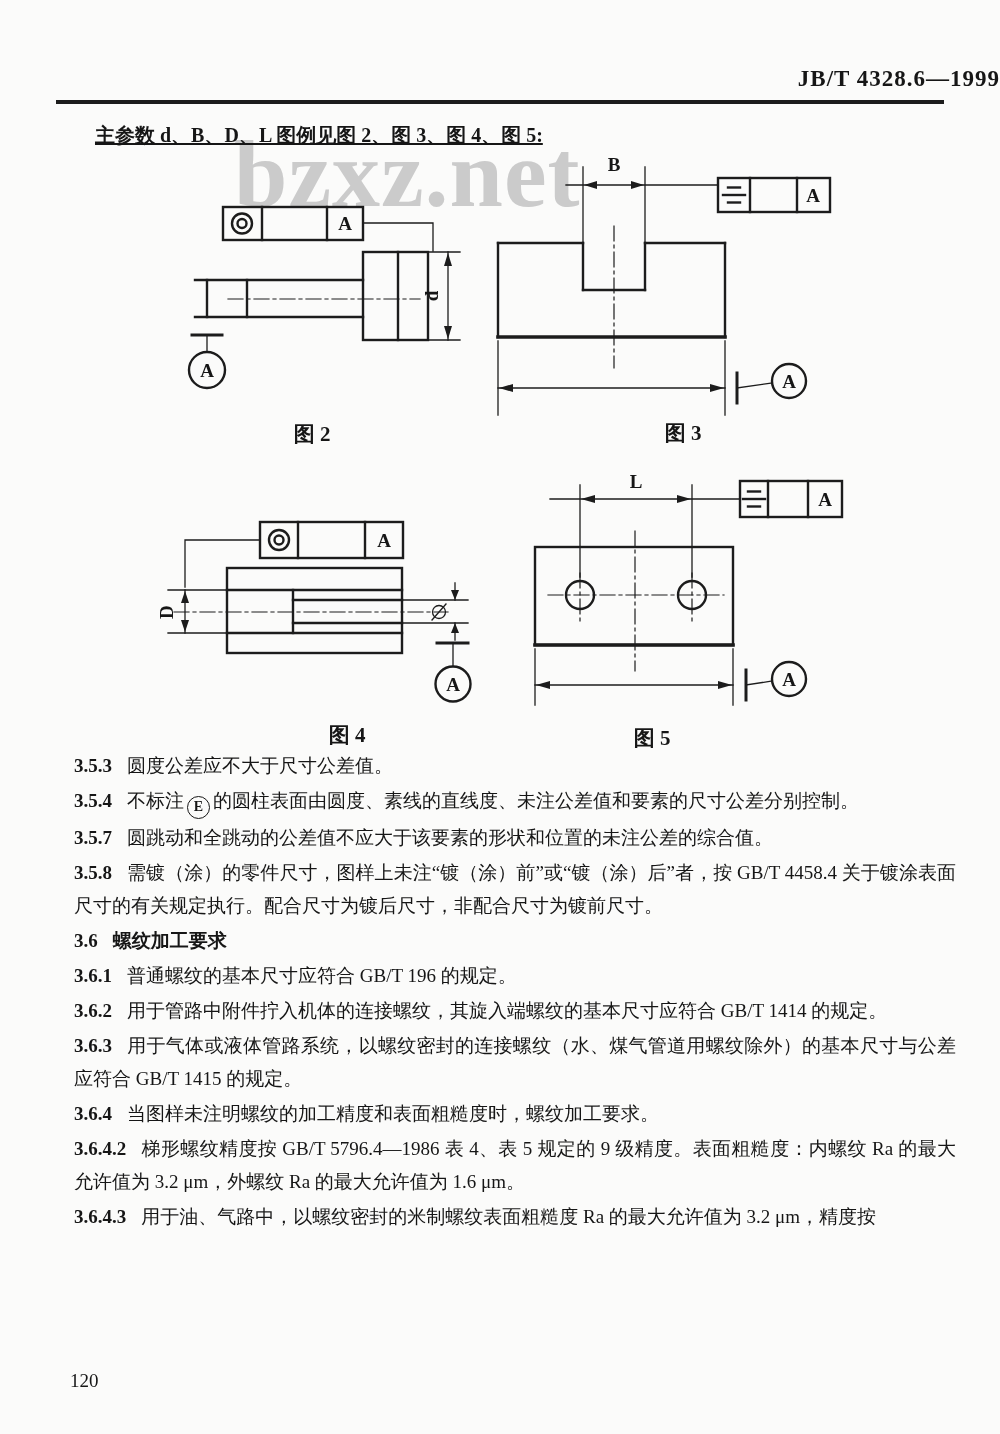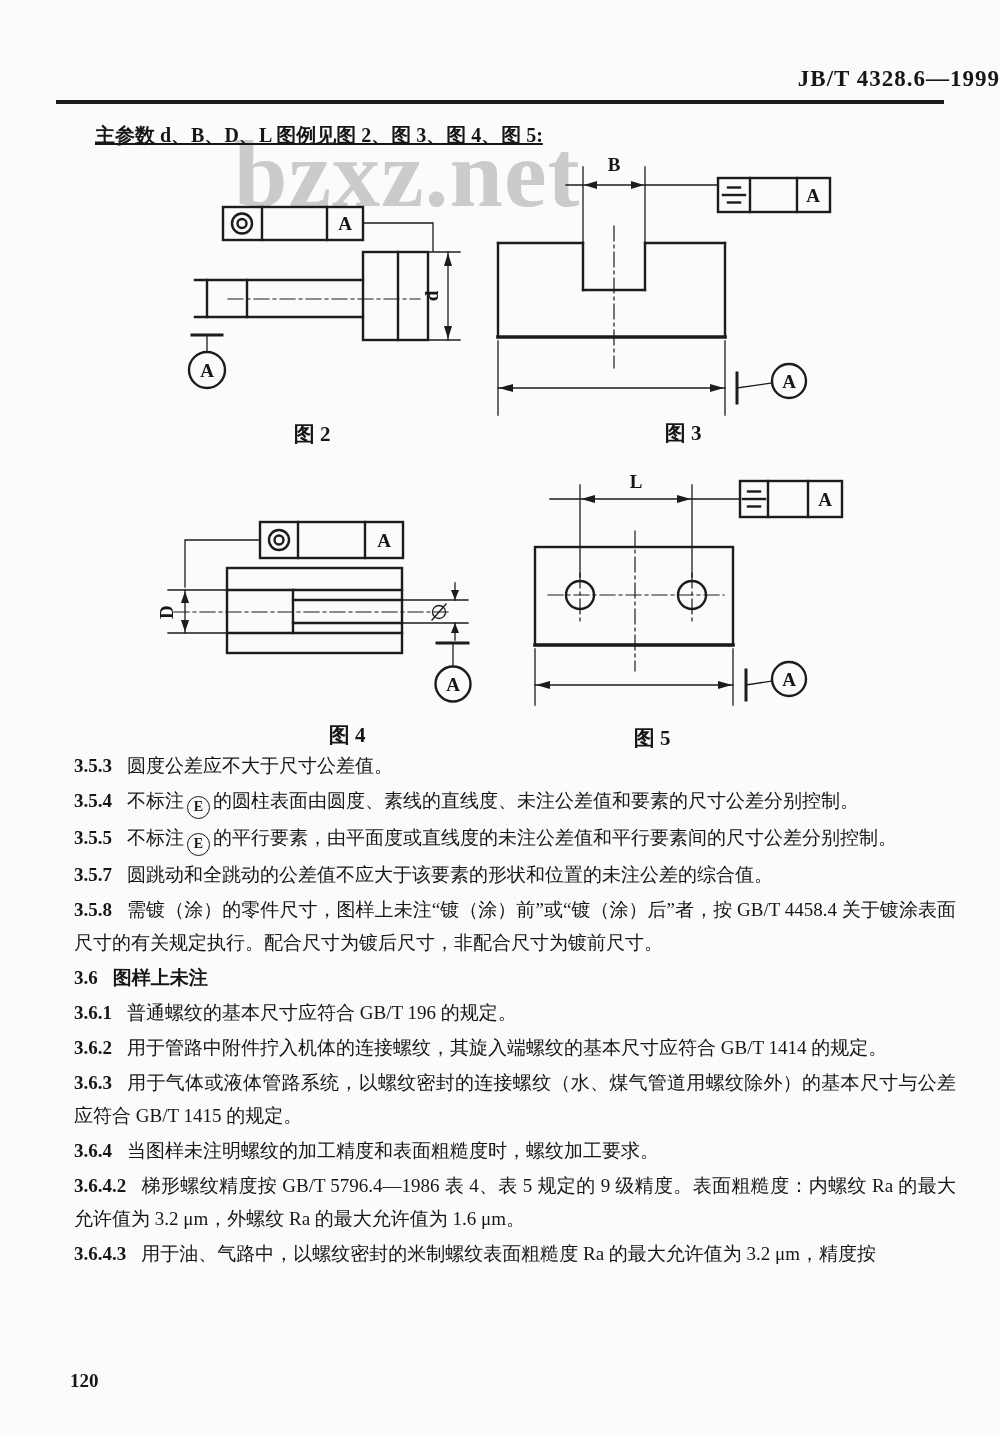--- a/index.html
+++ b/index.html
@@ -24,21 +24,21 @@
   .fig .lbl { font-size:19px; }
   .fig .cap { font-size:21px; }
   .content { position:absolute; top:749px; left:74px; width:882px; z-index:2;
              font-size:19px; line-height:33px; text-align:justify; font-weight:500; }
   .content p { margin:0 0 2px 0; }
   .content b.num { margin-right:15px; }
   .h36 { font-weight:bold; }
   .circE { display:inline-block; width:21px; height:21px; border:1.7px solid #161616; border-radius:50%;
            text-align:center; line-height:20px; font-size:14px; font-weight:bold;
            vertical-align:-4px; margin:0 3px; }
-  .pageno { position:absolute; left:70px; top:1370px; font-size:19px; font-weight:bold; z-index:2; }
+  .pageno { position:absolute; left:70px; top:1370px; font-size:19px; font-weight:normal; z-index:2; }
 </style>
 </head>
 <body>
 
 <div class="page">
 
   <div class="watermark">bzxz.net</div>
   <div class="hdr">JB/T 4328.6—1999</div>
   <div class="rule"></div>
   <div class="intro">主参数 d、B、D、L 图例见图 2、图 3、图 4、图 5:</div>
@@ -231,24 +231,23 @@
       <line x1="246" y1="220" x2="272" y2="216" class="tl"></line>
       <circle cx="289" cy="214" r="17" class="ol"></circle>
       <text x="289" y="221" class="lbl" text-anchor="middle">A</text>
     </g>
     <text x="152" y="280" class="cap" text-anchor="middle">图 5</text>
   </svg>
 
   <div class="content">
     <p><b class="num">3.5.3</b><span>圆度公差应不大于尺寸公差值。</span></p>
     <p><b class="num">3.5.4</b><span>不标注</span><span class="circE">E</span><span>的圆柱表面由圆度、素线的直线度、未注公差值和要素的尺寸公差分别控制。</span></p>
-    <p><b class="num">3.5.5</b><span>不标注</span><span class="circE">E</span><span>的平行要素，由平面度或直线度的未注公差值和平行要素间的尺寸公差分别控制。</span></p>
     <p><b class="num">3.5.7</b><span>圆跳动和全跳动的公差值不应大于该要素的形状和位置的未注公差的综合值。</span></p>
     <p><b class="num">3.5.8</b><span>需镀（涂）的零件尺寸，图样上未注“镀（涂）前”或“镀（涂）后”者，按 GB/T 4458.4 关于镀涂表面尺寸的有关规定执行。配合尺寸为镀后尺寸，非配合尺寸为镀前尺寸。</span></p>
-    <p class="h36"><b class="num">3.6</b><span>图样上未注</span></p>
+    <p class="h36"><b class="num">3.6</b><span>螺纹加工要求</span></p>
     <p><b class="num">3.6.1</b><span>普通螺纹的基本尺寸应符合 GB/T 196 的规定。</span></p>
     <p><b class="num">3.6.2</b><span>用于管路中附件拧入机体的连接螺纹，其旋入端螺纹的基本尺寸应符合 GB/T 1414 的规定。</span></p>
     <p><b class="num">3.6.3</b><span>用于气体或液体管路系统，以螺纹密封的连接螺纹（水、煤气管道用螺纹除外）的基本尺寸与公差应符合 GB/T 1415 的规定。</span></p>
     <p><b class="num">3.6.4</b><span>当图样未注明螺纹的加工精度和表面粗糙度时，螺纹加工要求。</span></p>
     <p><b class="num">3.6.4.2</b><span>梯形螺纹精度按 GB/T 5796.4—1986 表 4、表 5 规定的 9 级精度。表面粗糙度：内螺纹 Ra 的最大允许值为 3.2 μm，外螺纹 Ra 的最大允许值为 1.6 μm。</span></p>
     <p><b class="num">3.6.4.3</b><span>用于油、气路中，以螺纹密封的米制螺纹表面粗糙度 Ra 的最大允许值为 3.2 μm，精度按</span></p>
   </div>
 
   <div class="pageno">120</div>
 </div>

